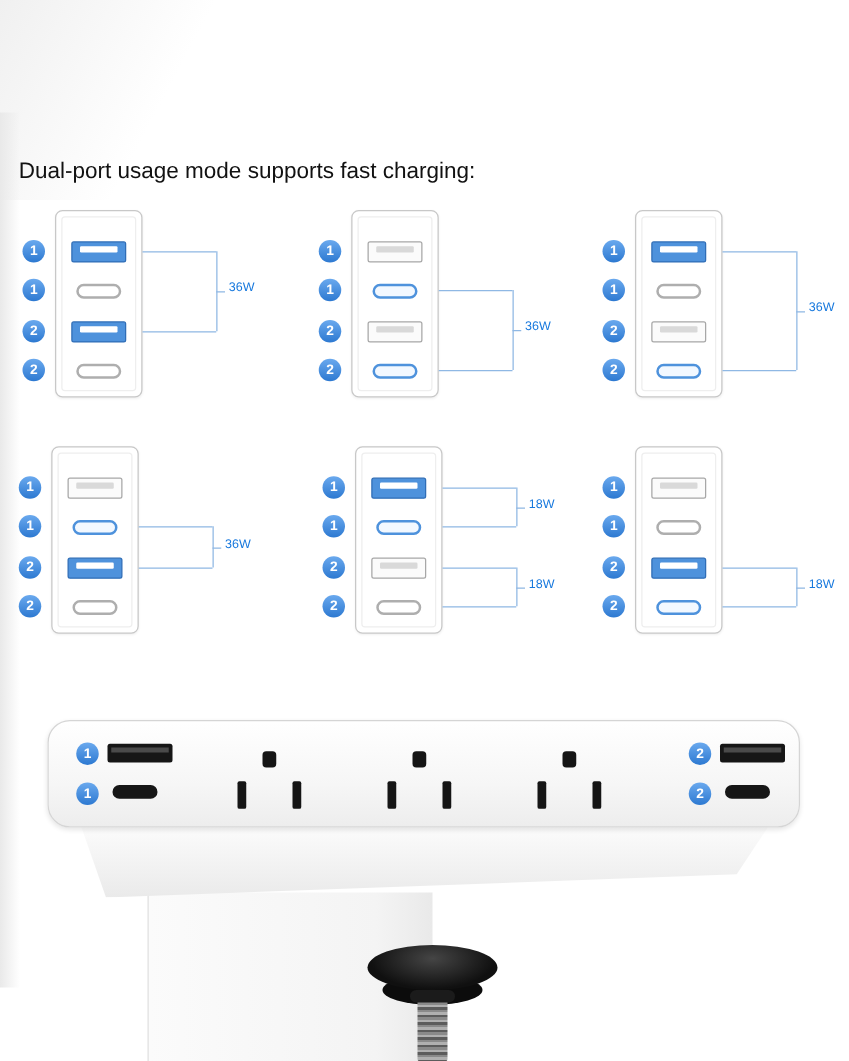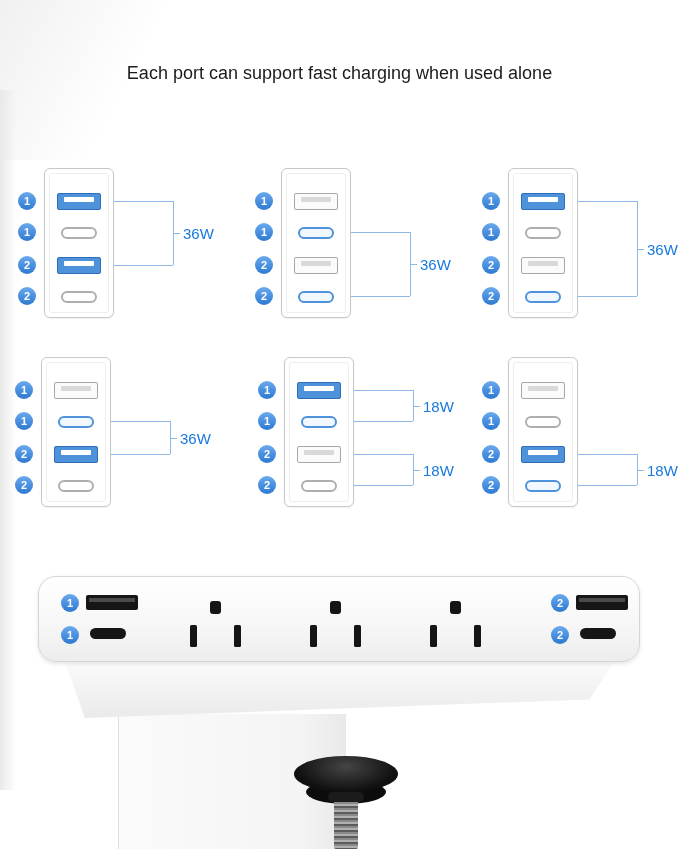--- a/index.html
+++ b/index.html
@@ -29,21 +29,21 @@
   .plate::after { content:""; position:absolute; inset:4px; border:1px solid #eeeeee; border-radius:3px; }
   .port { position:absolute; left:50%; transform:translateX(-50%); }
   .port.usb-a { width:44px; height:17px; border-radius:2px; border:1px solid #a7a7a7; background:#fbfbfb; }
   .port.usb-a .tongue { position:absolute; left:50%; transform:translateX(-50%); top:3px;
     width:30px; height:5px; background:#d9d9d9; border-radius:1px; }
   .port.usb-a.active { background:#4e92dc; border-color:#2f6db6; }
   .port.usb-a.active .tongue { background:#fff; }
   .port.usb-c { width:36px; height:12px; border-radius:7px; border:2px solid #aeaeae; background:#fff; }
   .port.usb-c.active { border-color:#4e92dc; background:#f2f8ff; }
   .bracket-line { position:absolute; background:#8fb8e4; }
-  .watt { position:absolute; font-size:15px; color:#1778dd; white-space:nowrap; }
+  .watt { position:absolute; font-size:10px; color:#1778dd; white-space:nowrap; }
 
   
   .strip-face { position:absolute; left:38px; top:576px; width:602px; height:86px;
     border-radius:18px; border:1px solid #d5d5d5;
     background:linear-gradient(180deg,#ffffff 0%,#f6f6f6 60%,#ededed 100%);
     box-shadow:0 2px 4px rgba(0,0,0,.10), inset 0 1px 0 #fff; z-index:3; }
   .s-badge { position:absolute; width:18px; height:18px; border-radius:50%;
     background:linear-gradient(180deg,#6aa9ee,#2d79d1); color:#fff; font-size:11px;
     font-weight:bold; text-align:center; line-height:18px; }
   .s-usba { position:absolute; width:52px; height:15px; background:#161616; border-radius:2px; }
@@ -70,21 +70,21 @@
     background:repeating-linear-gradient(180deg,#b0b0b0 0 2px,#5c5c5c 2px 4px,#8a8a8a 4px 6px); z-index:3; }
 </style>
 </head>
 <body>
 
 <div class="page">
 
   <div class="bg-corner"></div>
   <div class="bg-left"></div>
 
-  <div class="subtitle">Each port can support fast charging when used alone</div>
+  <div class="section-label">Dual-port usage mode supports fast charging:</div>
 
   <div class="panel" style="left:18px;  top:168px;">
       <div class="plate">
         <div class="port usb-a active" style="top: 24px;">
           <span class="tongue"></span>
         </div>
         <div class="port usb-c" style="top: 58px;"></div>
         <div class="port usb-a active" style="top: 88px;">
           <span class="tongue"></span>
         </div>

